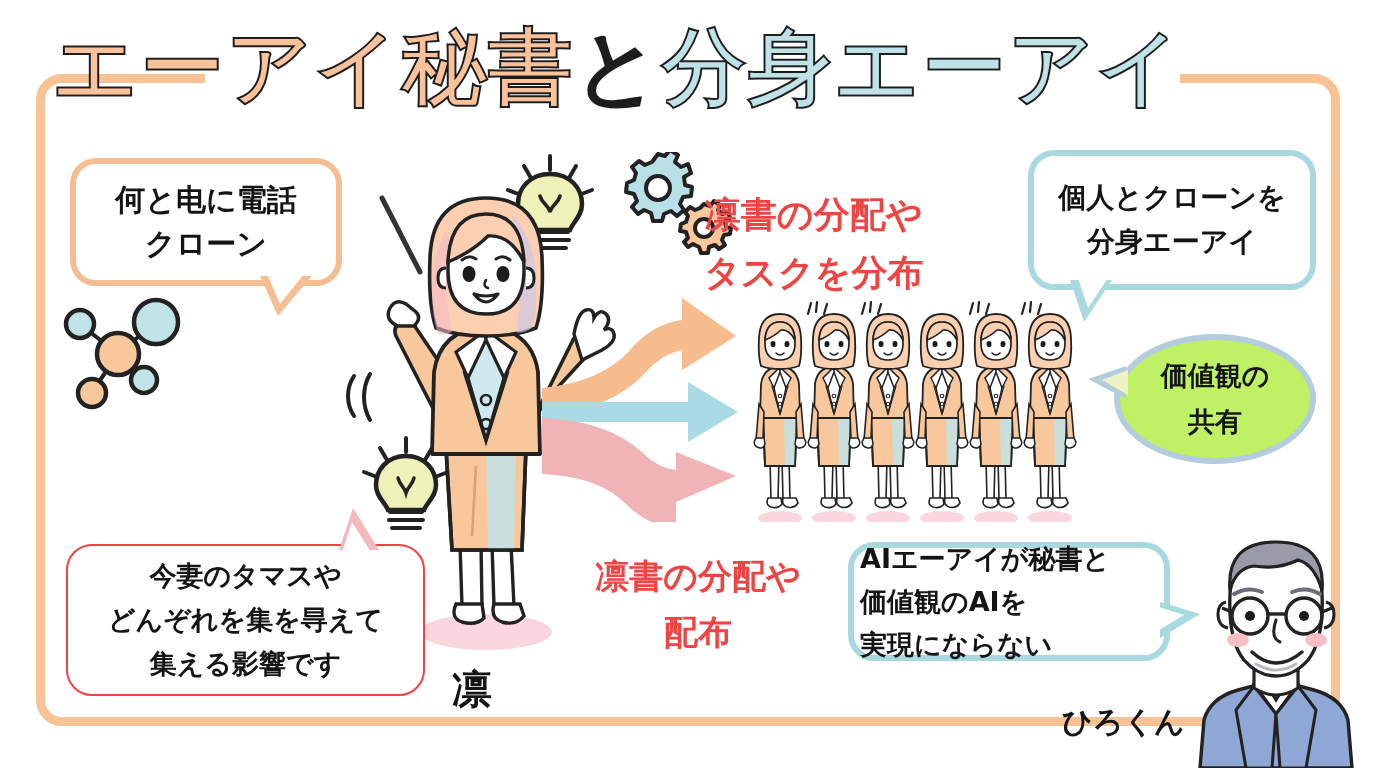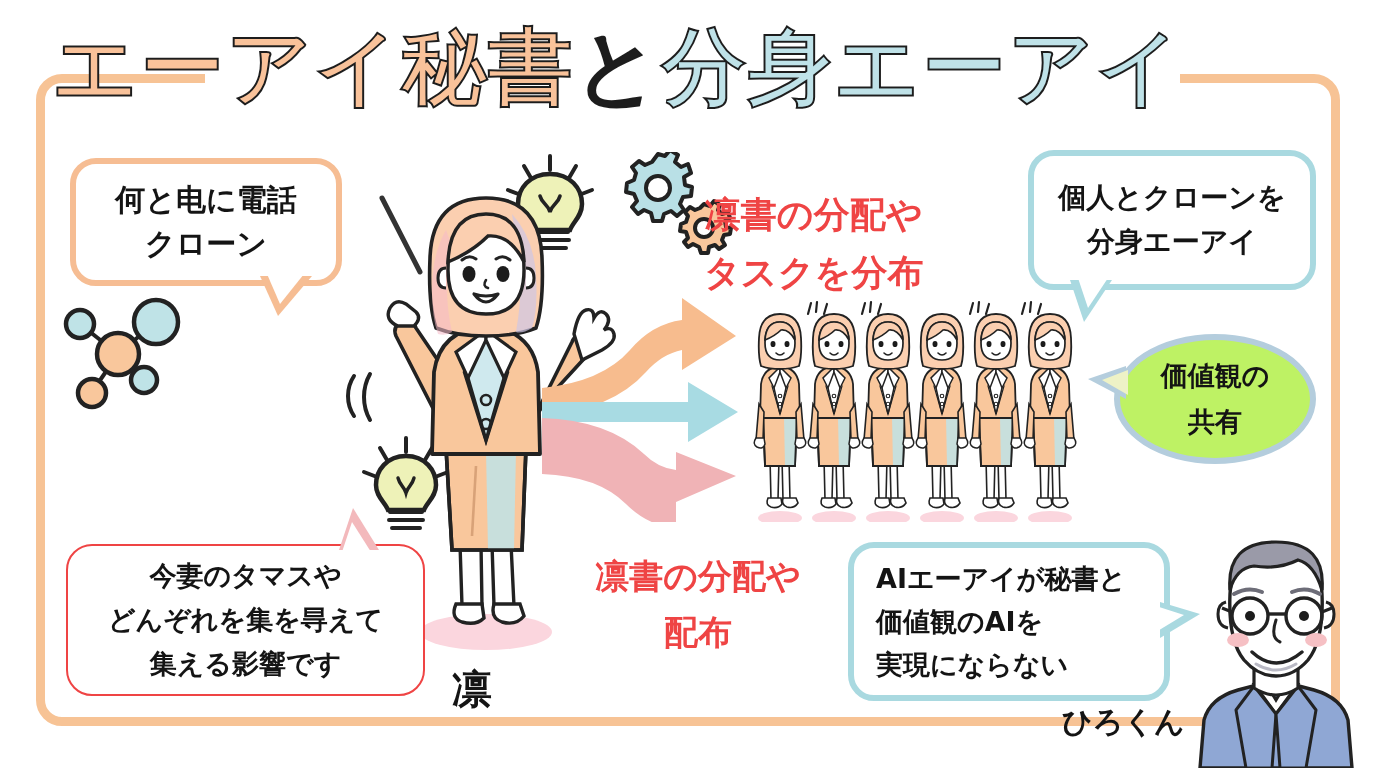--- a/index.html
+++ b/index.html
@@ -78,23 +78,23 @@
              border:6px solid #b4cddd;background:#bef264;border-radius:50%;
              font-size:27px;line-height:46px;}
   #bub-value .tail-o{position:absolute;left:-32px;top:26px;width:0;height:0;
       border-top:13px solid transparent;border-bottom:20px solid transparent;
       border-right:38px solid #b4cddd;}
   #bub-value .tail-i{position:absolute;left:-18px;top:30px;width:0;height:0;
       border-top:10px solid transparent;border-bottom:15px solid transparent;
       border-right:26px solid #eef2c6;}
 
   
-  #bub-ai{left:848px;top:542px;width:322px;height:159px;
+  #bub-ai{left:848px;top:542px;width:322px;height:119px;
           border:6px solid #a9d9e0;font-size:27px;line-height:43px;
-          align-items:flex-start;padding-left:22px;text-align:left;}
+          align-items:flex-start;padding-left:6px;text-align:left;}
   #bub-ai .ln{text-align:left;}
   #bub-ai .tail-o{position:absolute;right:-36px;top:54px;width:0;height:0;
       border-top:12px solid transparent;border-bottom:24px solid transparent;
       border-left:40px solid #a9d9e0;}
   #bub-ai .tail-i{position:absolute;right:-20px;top:58px;width:0;height:0;
       border-top:9px solid transparent;border-bottom:17px solid transparent;
       border-left:28px solid #fff;}
 
   
   .freetext{position:absolute;color:#ef4444;font-weight:700;text-align:center;}

